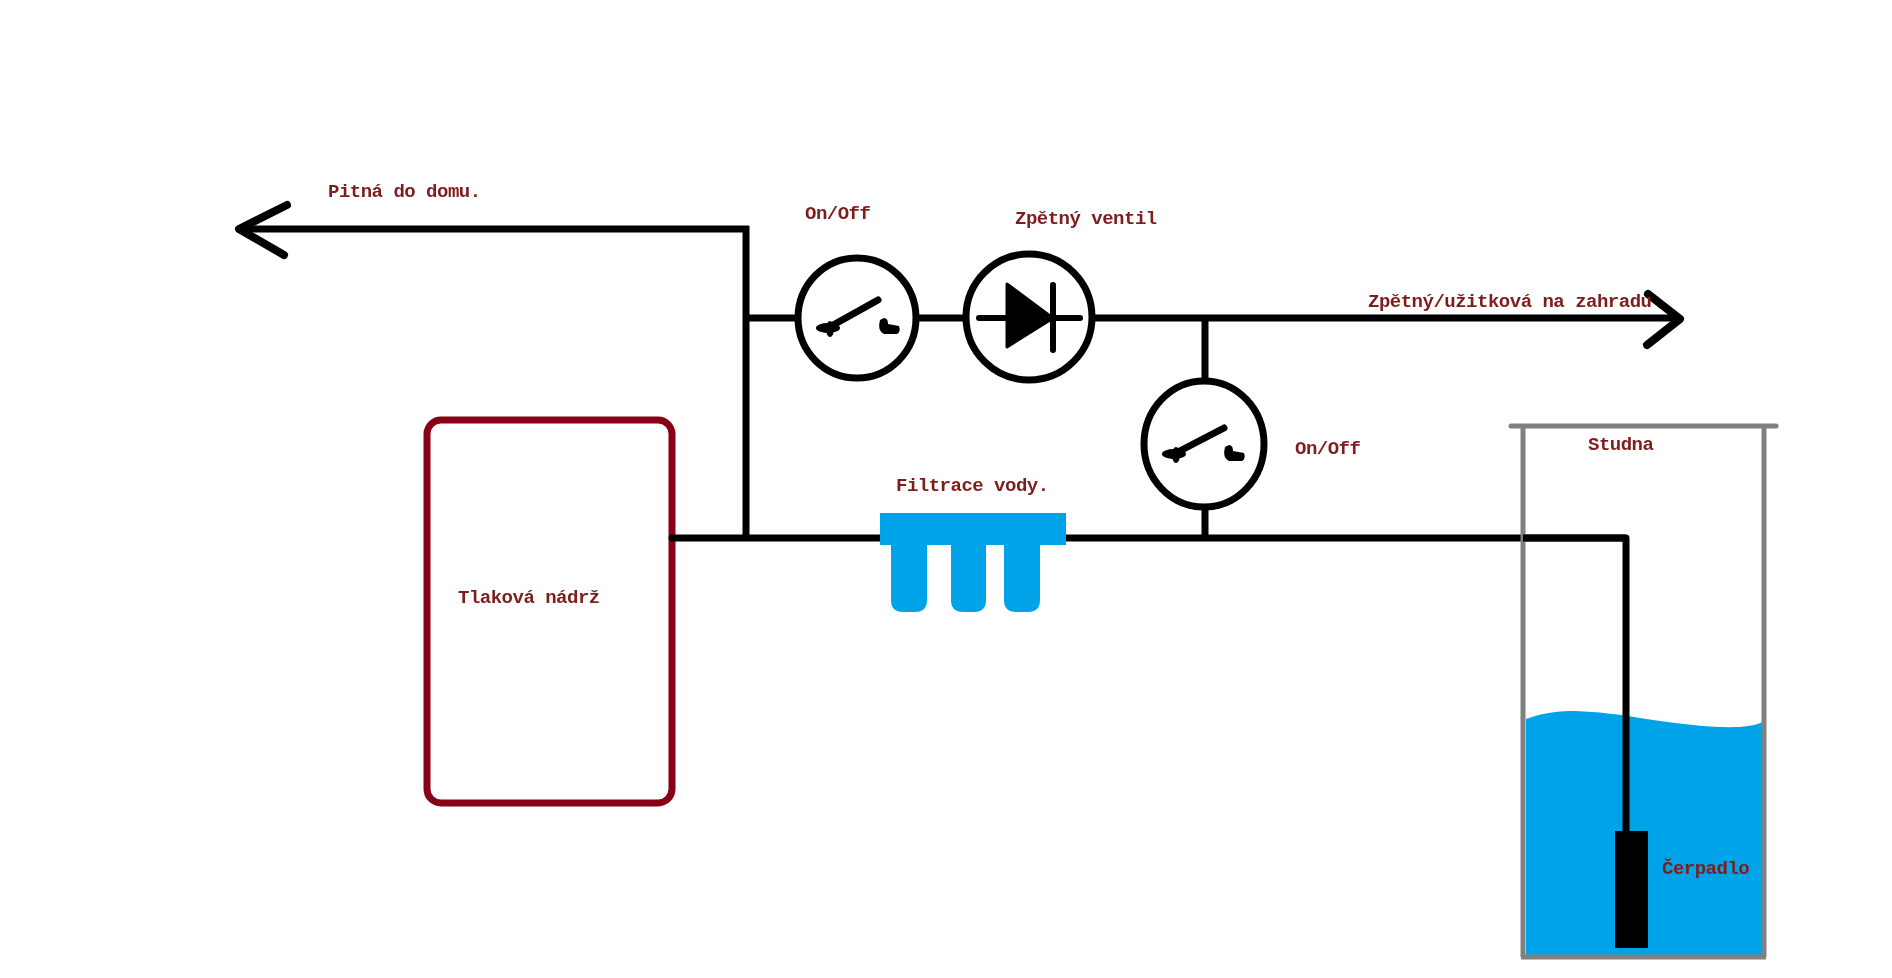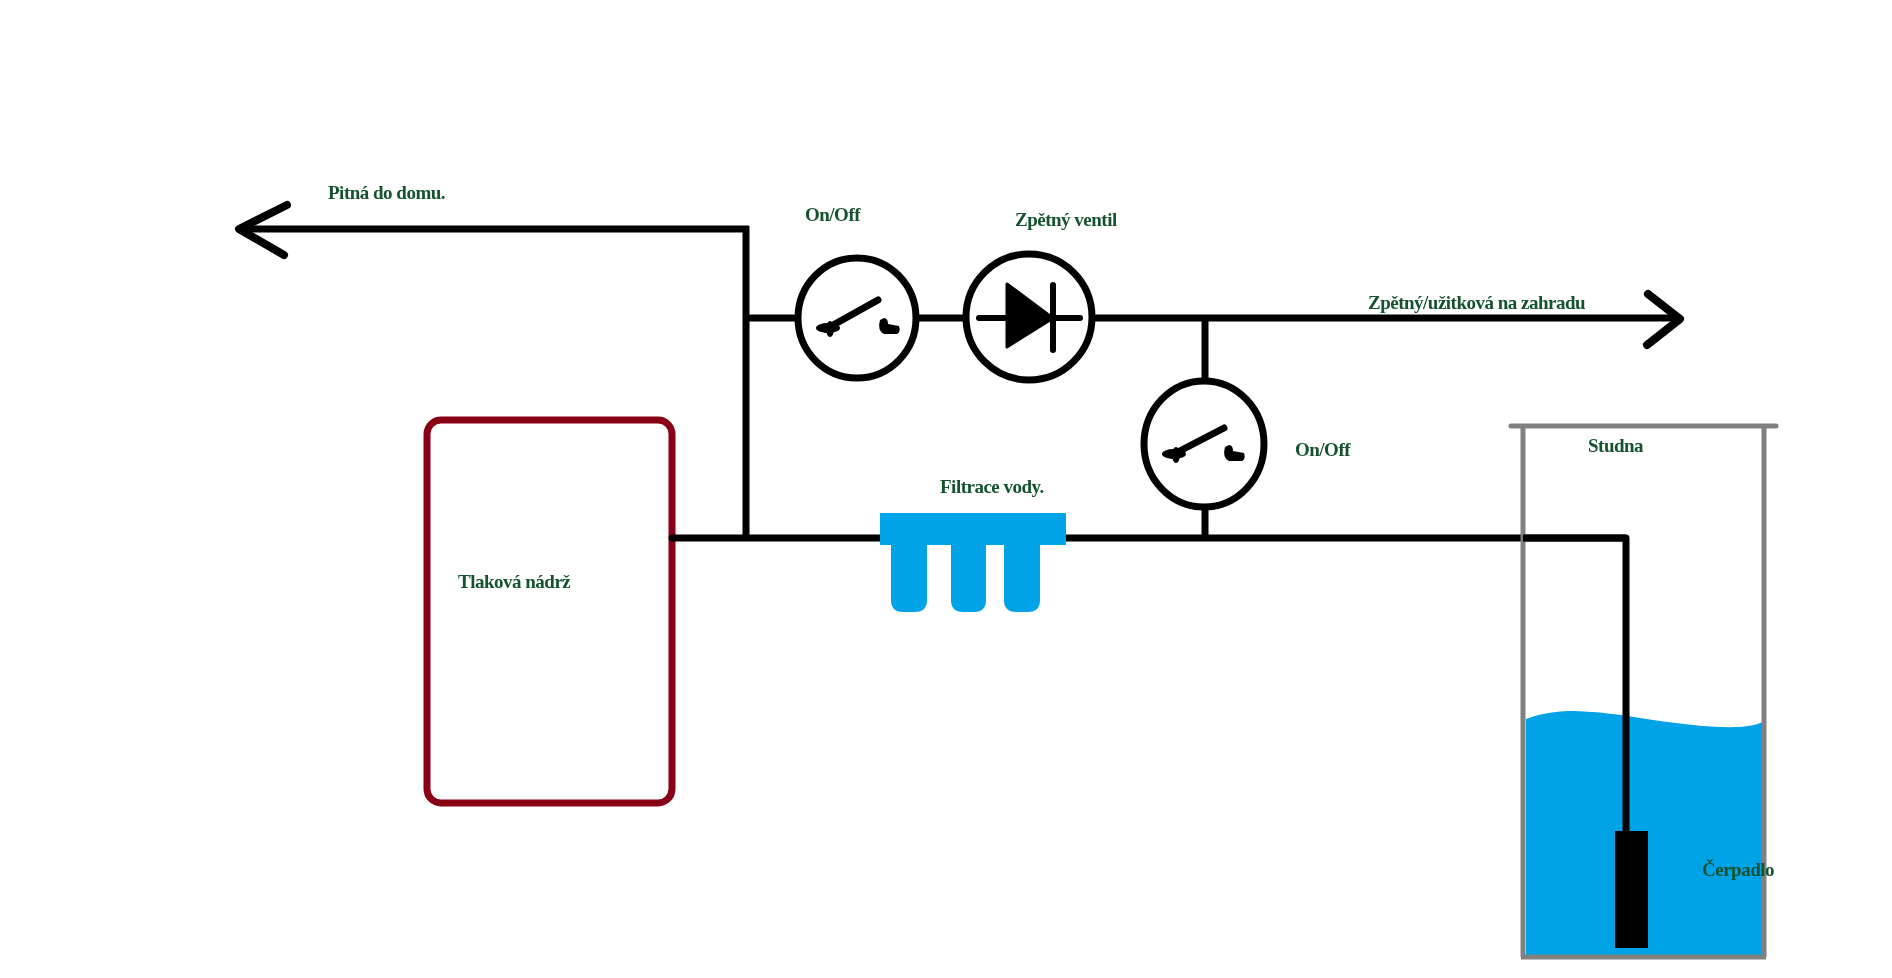--- a/index.html
+++ b/index.html
@@ -1,23 +1,23 @@
 <!DOCTYPE html>
 <html><head>
   <meta charset="utf-8">
   <style>
     html, body { margin: 0; padding: 0; background: #ffffff; }
     body { width: 1892px; height: 978px; position: relative; overflow: hidden; }
     #canvas { position: absolute; left: 0; top: 0; }
     .lbl {
       position: absolute;
-      font-family: Liberation Serif, serif;
+      font-family: Liberation Mono, monospace;
       font-weight: bold;
       font-size: 19px;
-      color: #14532d;
+      color: #7f1d1d;
       white-space: nowrap;
       line-height: 1;
       letter-spacing: -0.5px;
     }
   </style>
 </head>
 <body>
 
 <svg id="canvas" width="1892" height="978" viewBox="0 0 1892 978">
 
@@ -90,16 +90,16 @@
   <polyline points="1523,538 1626,538 1626,832" fill="none" stroke="#000" stroke-width="7" stroke-linejoin="round"></polyline>
 
   <rect x="1615" y="831" width="33" height="117" fill="#000"></rect>
 </svg>
 
 <div class="lbl" style="left:328px; top:183px;">Pitná do domu.</div>
 <div class="lbl" style="left:805px; top:205px;">On/Off</div>
 <div class="lbl" style="left:1015px; top:210px;">Zpětný ventil</div>
 <div class="lbl" style="left:1368px; top:293px;">Zpětný/užitková na zahradu</div>
 <div class="lbl" style="left:1295px; top:440px;">On/Off</div>
-<div class="lbl" style="left:940px; top:477px;">Filtrace vody.</div>
-<div class="lbl" style="left:458px; top:572px;">Tlaková nádrž</div>
+<div class="lbl" style="left:896px; top:477px;">Filtrace vody.</div>
+<div class="lbl" style="left:458px; top:589px;">Tlaková nádrž</div>
 <div class="lbl" style="left:1588px; top:436px;">Studna</div>
-<div class="lbl" style="left:1702px; top:860px;">Čerpadlo</div>
+<div class="lbl" style="left:1662px; top:860px;">Čerpadlo</div>
 
 </body></html>

